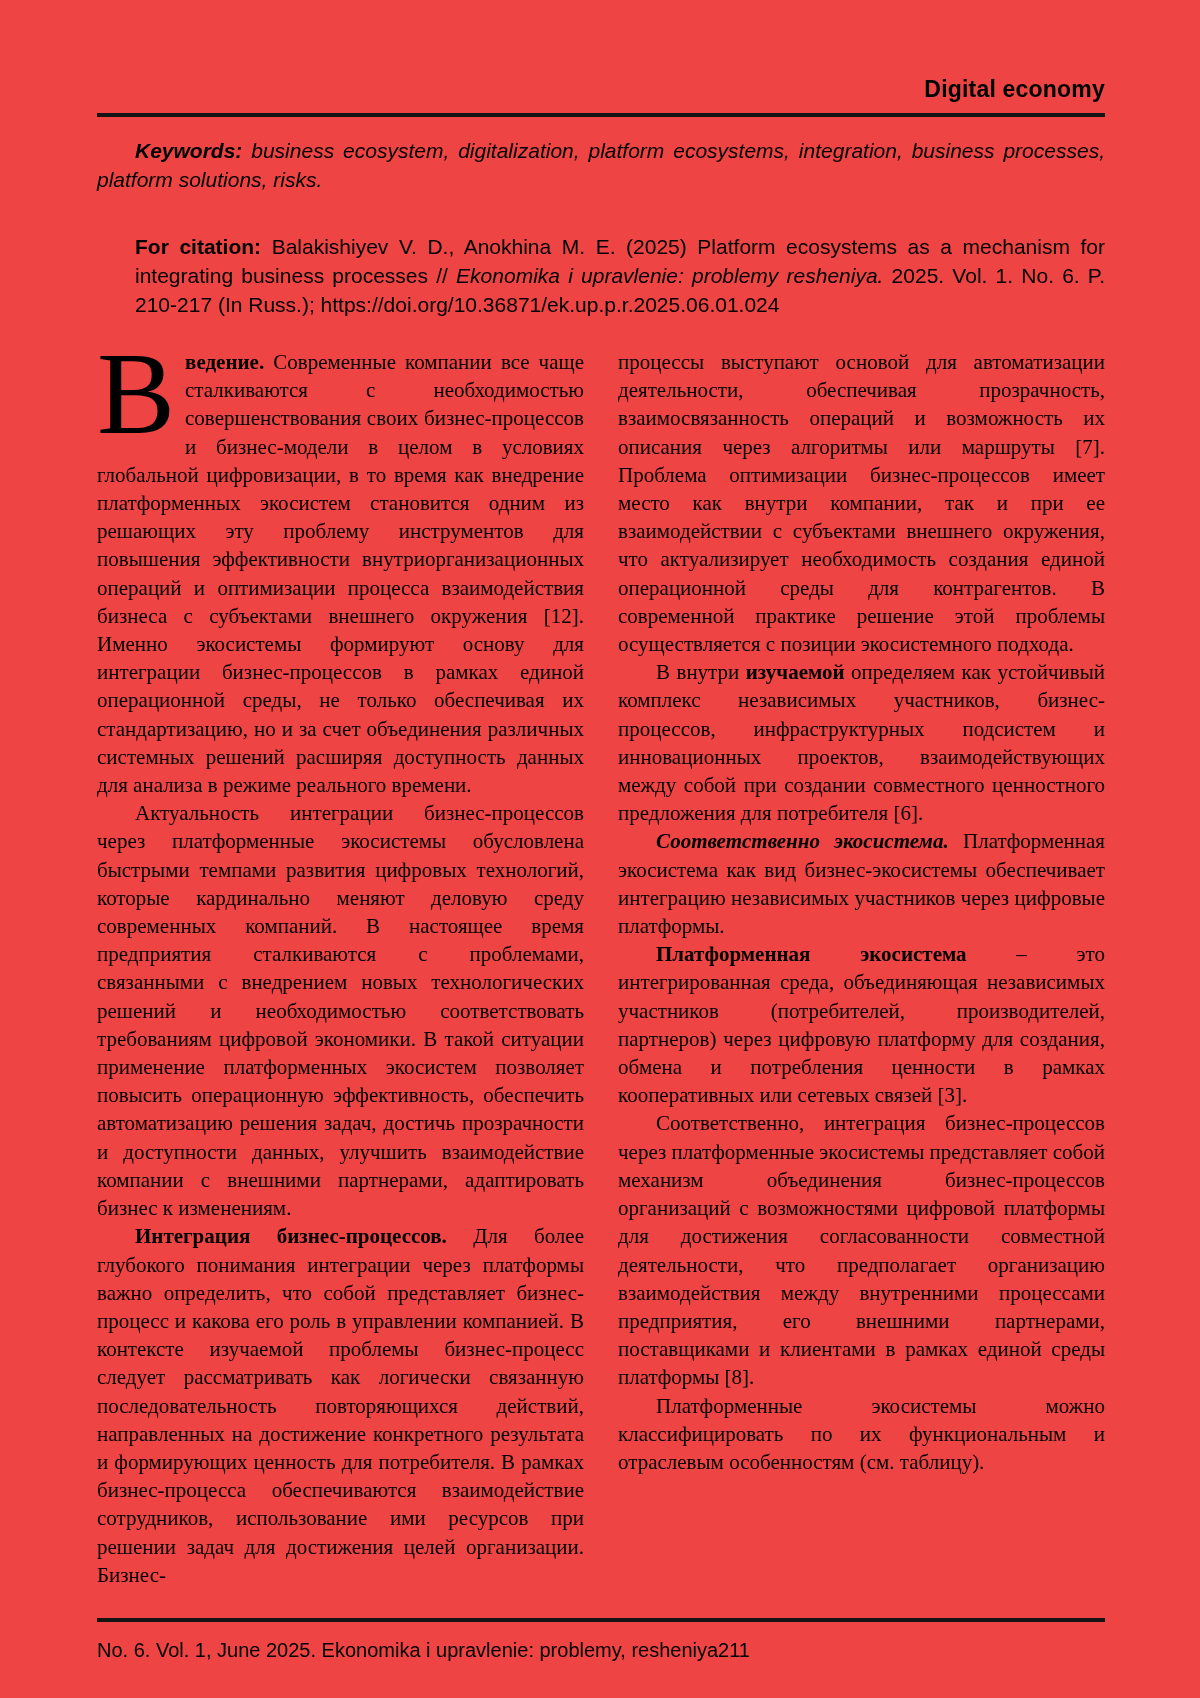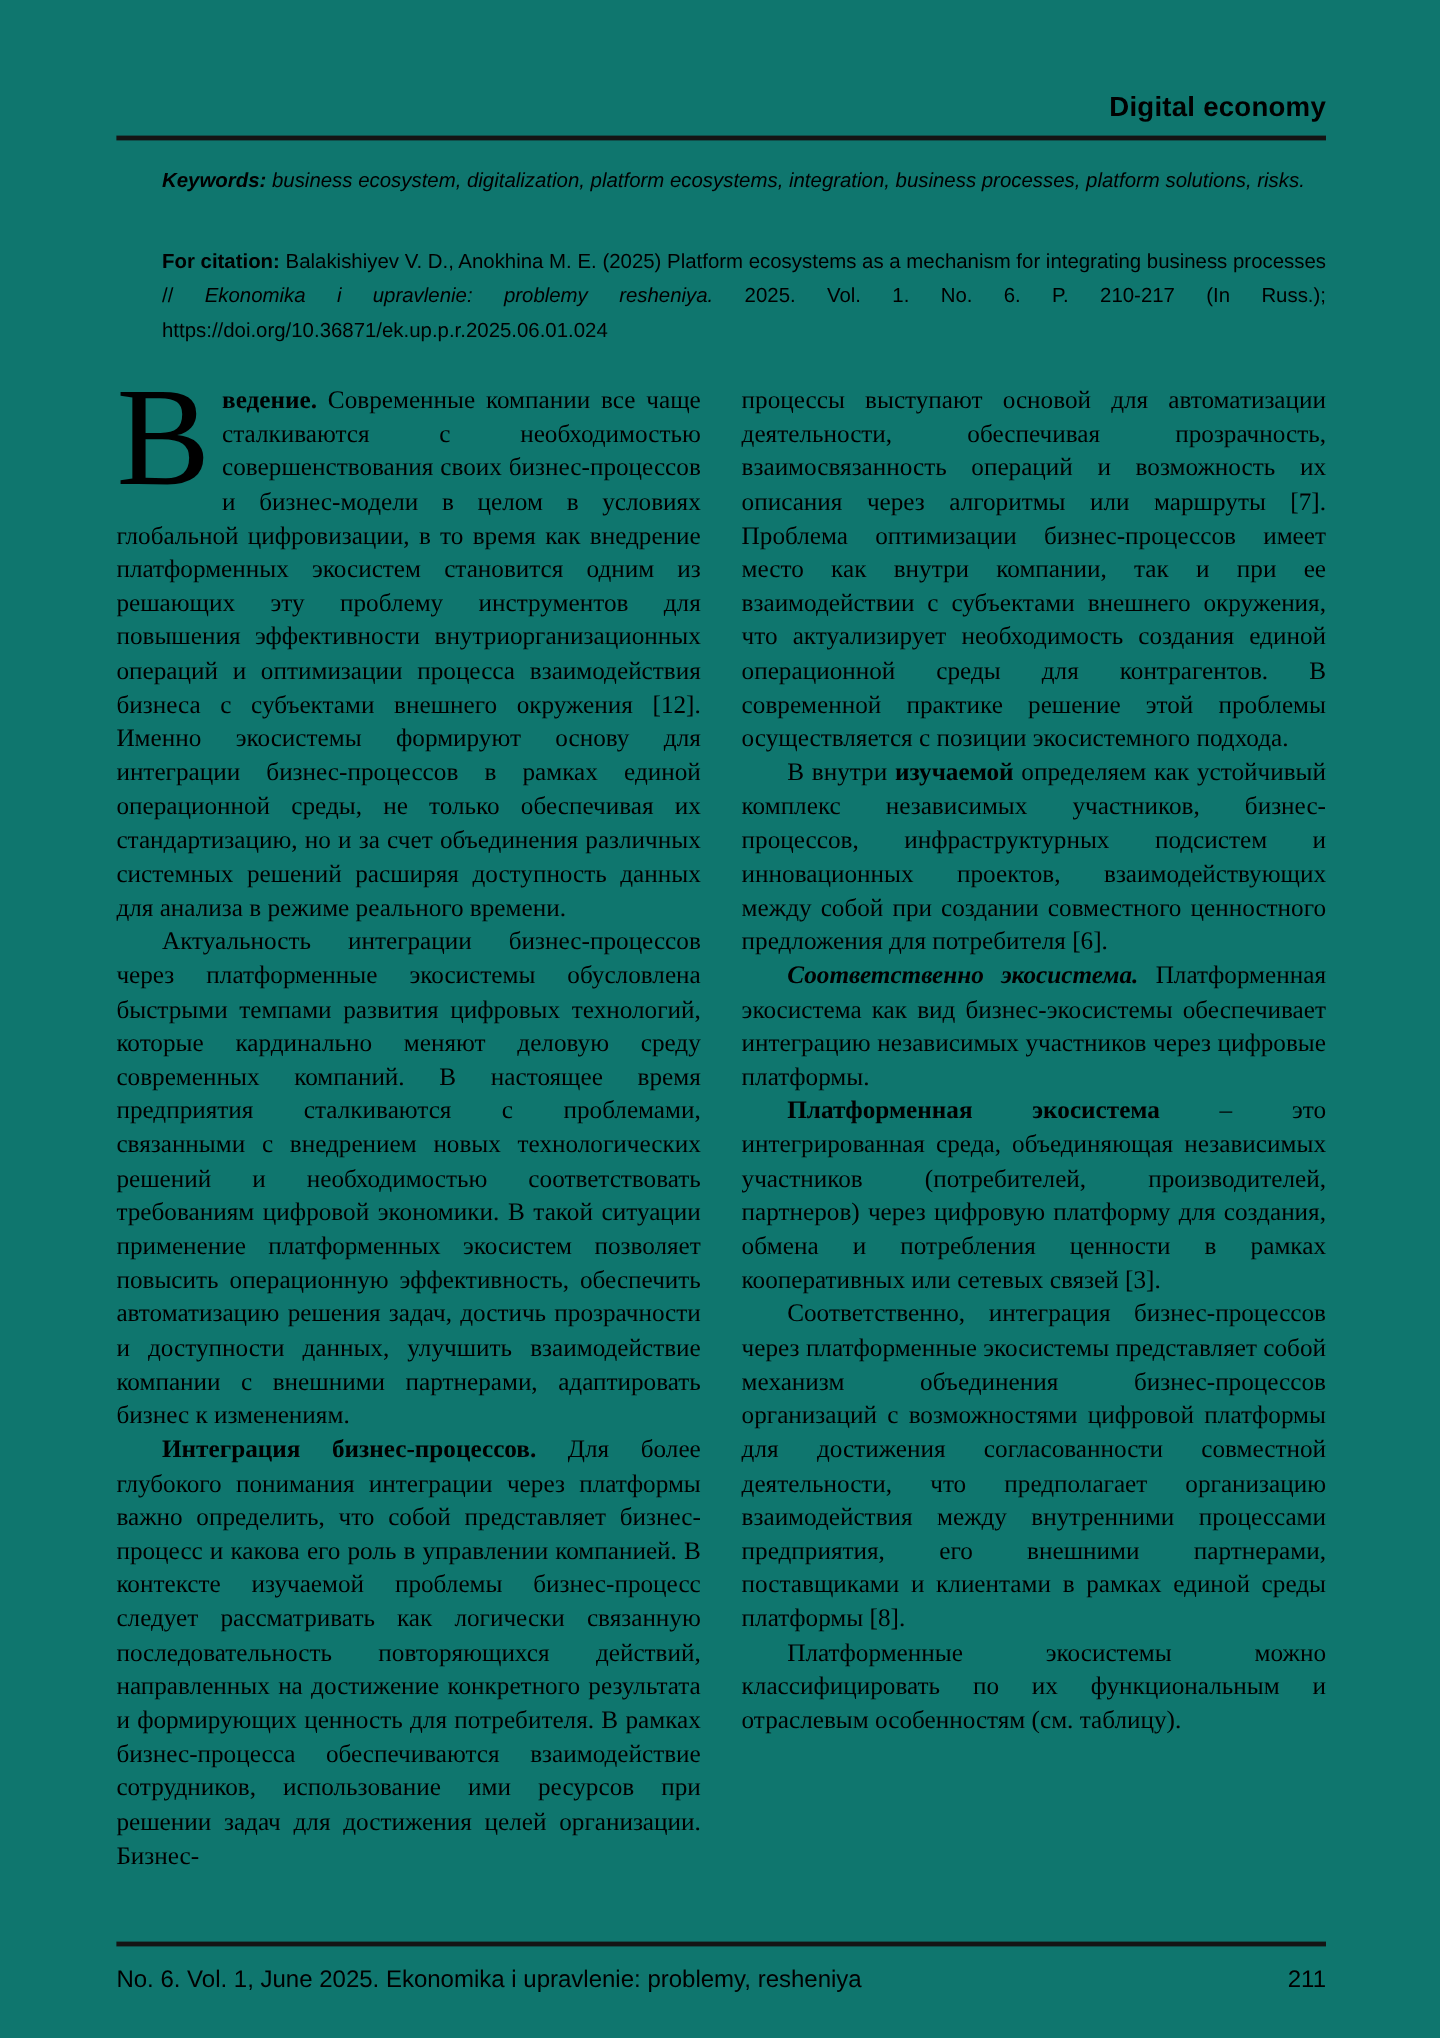--- a/index.html
+++ b/index.html
@@ -1,20 +1,20 @@
 <!DOCTYPE html>
 <html lang="ru"><head>
 <meta charset="utf-8">
 <style>
   html, body { margin:0; padding:0; background:#ffffff; }
   .page {
     position: relative;
     width: 1200px;
     height: 1698px;
-    background: #0f766e;
+    background: #ef4444;
     box-sizing: border-box;
     padding: 76px 95px 0 97px;
     color: #000000;
     font-family: "Liberation Serif", serif;
     overflow: hidden;
   }
   
   .section-label {
     text-align: right;
     font-family: "Liberation Sans", sans-serif;
@@ -24,21 +24,21 @@
     letter-spacing: 0.2px;
   }
   .header-rule {
     height: 4px;
     background: #141414;
     margin-top: 11px;
   }
   
   .meta {
     font-family: "Liberation Sans", sans-serif;
-    font-size: 17px;
+    font-size: 21px;
     line-height: 29px;
     text-align: justify;
   }
   .keywords {
     margin: 19px 0 0 0;
     text-indent: 38px;
     font-style: italic;
   }
   .keywords .kw-label { font-weight: 700; font-style: italic; }
   .citation {
@@ -75,21 +75,20 @@
     position: absolute;
     left: 97px;
     right: 95px;
     top: 1618px;
     font-family: "Liberation Sans", sans-serif;
     font-size: 20px;
   }
   .footer-rule { height: 4px; background: #141414; }
   .footer-line {
     display: flex;
-    justify-content: space-between;
     align-items: baseline;
     margin-top: 17px;
   }
 </style>
 </head>
 <body>
 
 <div class="page">
 
   <header>

